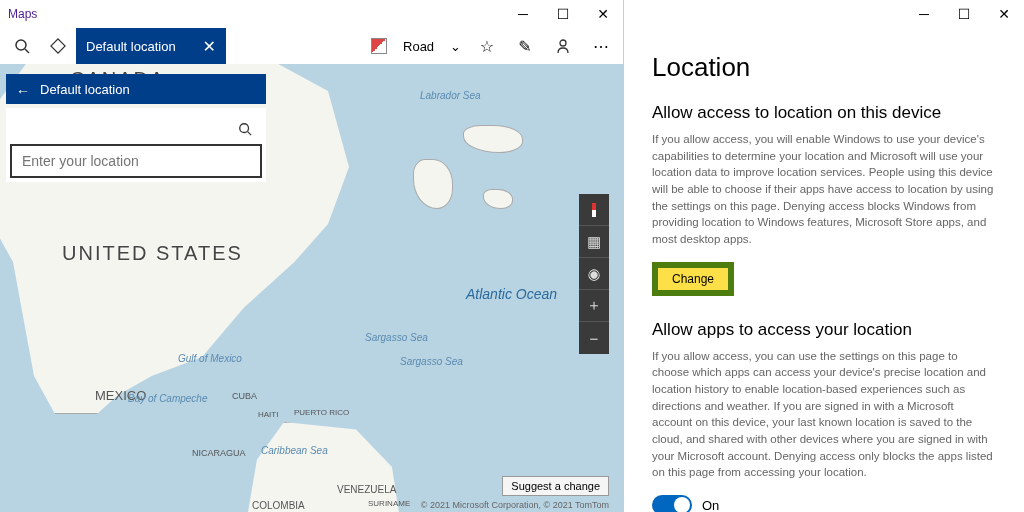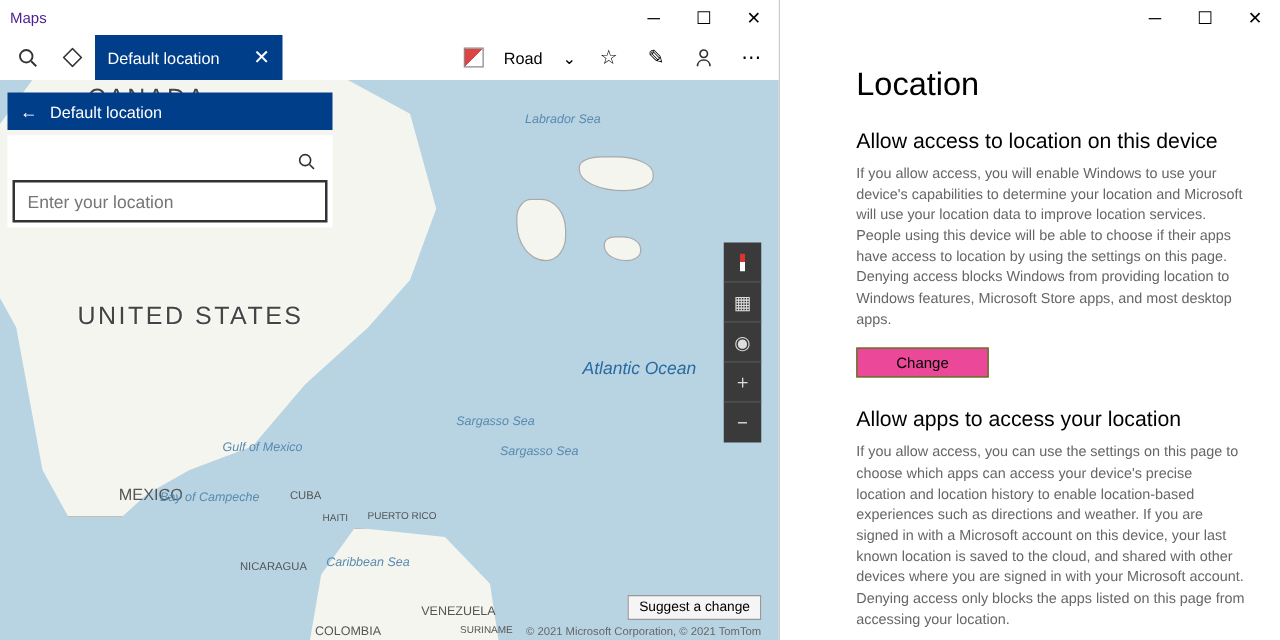--- a/index.html
+++ b/index.html
@@ -29,26 +29,26 @@
 .sea-label { color: #5a8ab0; font-style: italic; font-size: 10px; }
 .default-loc-bar { position: absolute; top: 10px; left: 6px; background: #003e8a; color: #fff; width: 260px; height: 30px; display: flex; align-items: center; padding: 0 10px; gap: 10px; font-size: 13px; }
 .location-input-box { position: absolute; top: 44px; left: 6px; width: 260px; background: #fff; padding: 4px; }
 .location-input { width: 100%; height: 34px; border: 2px solid #333; padding: 0 34px 0 10px; font-size: 14px; margin-top: 32px; }
 .input-search-icon { position: absolute; right: 14px; top: 14px; }
 .map-controls { position: absolute; right: 14px; top: 130px; width: 30px; background: #3a3a3a; display: flex; flex-direction: column; }
 .map-ctrl-btn { width: 30px; height: 32px; display: flex; align-items: center; justify-content: center; color: #ddd; font-size: 15px; cursor: pointer; border-bottom: 1px solid #555; }
 .compass-needle { width: 4px; height: 14px; background: linear-gradient(#d33 50%, #fff 50%); }
 .suggest-btn { position: absolute; bottom: 16px; right: 14px; border: 1px solid #999; background: #f5f5f5; padding: 3px 8px; font-size: 11px; cursor: pointer; }
 .attribution { position: absolute; bottom: 2px; right: 14px; font-size: 9px; color: #666; }
-.settings-content { padding: 24px 28px 0 28px; height: calc(100% - 28px); overflow: hidden; margin-left: 33px; }
+.settings-content { padding: 24px 28px 0 28px; height: calc(100% - 28px); overflow: hidden; }
 .settings-h1 { font-size: 26px; font-weight: 400; margin-bottom: 20px; }
 .settings-h2 { font-size: 17px; font-weight: 400; margin-bottom: 8px; }
 .settings-p { font-size: 11.5px; color: #666; line-height: 1.45; margin-bottom: 14px; }
 .status-label { font-size: 12px; margin-bottom: 8px; font-weight: 500; }
-.change-btn { border: 1px solid #4d7c0f; background: #ec4899; padding: 4px 31px; font-size: 12px; cursor: pointer; margin-bottom: 24px; }
+.change-btn { border: 6px solid #4d7c0f; background: #fde047; padding: 4px 14px; font-size: 12px; cursor: pointer; margin-bottom: 24px; }
 .toggle-row { display: flex; align-items: center; gap: 10px; margin-bottom: 14px; }
 .toggle { width: 40px; height: 20px; border-radius: 10px; background: #0067c0; position: relative; cursor: pointer; }
 .toggle::after { content: ''; position: absolute; right: 2px; top: 2px; width: 16px; height: 16px; border-radius: 50%; background: #fff; }
 .toggle-label { font-size: 13px; }
 .arrow-back { font-size: 14px; }
 svg { display: block; }
 </style>
 </head>
 <body>
 

